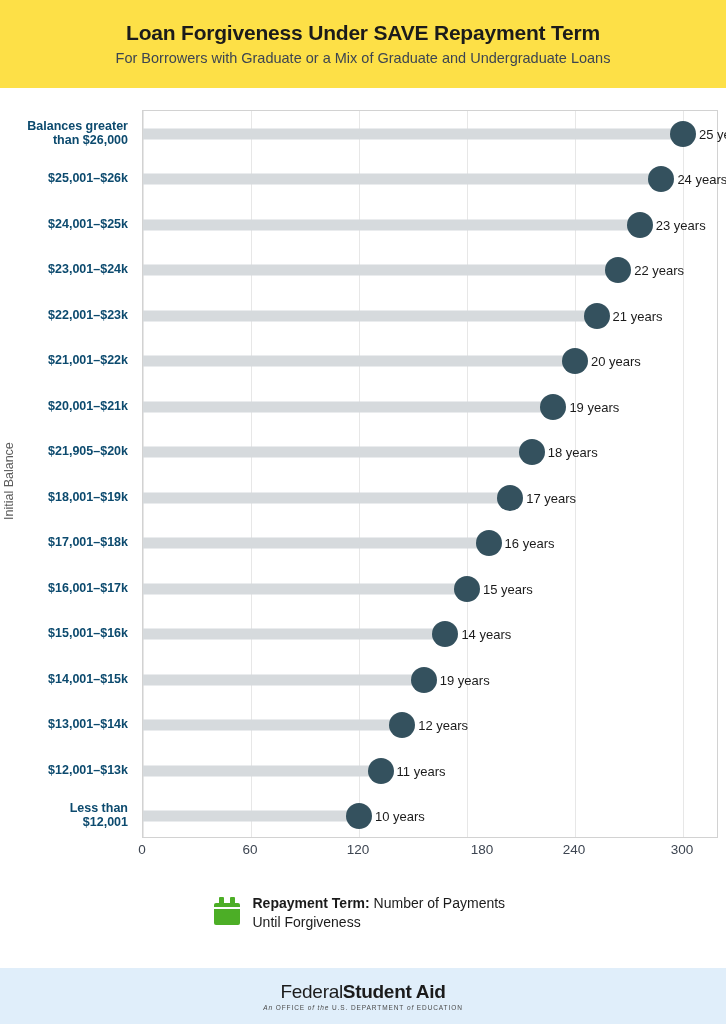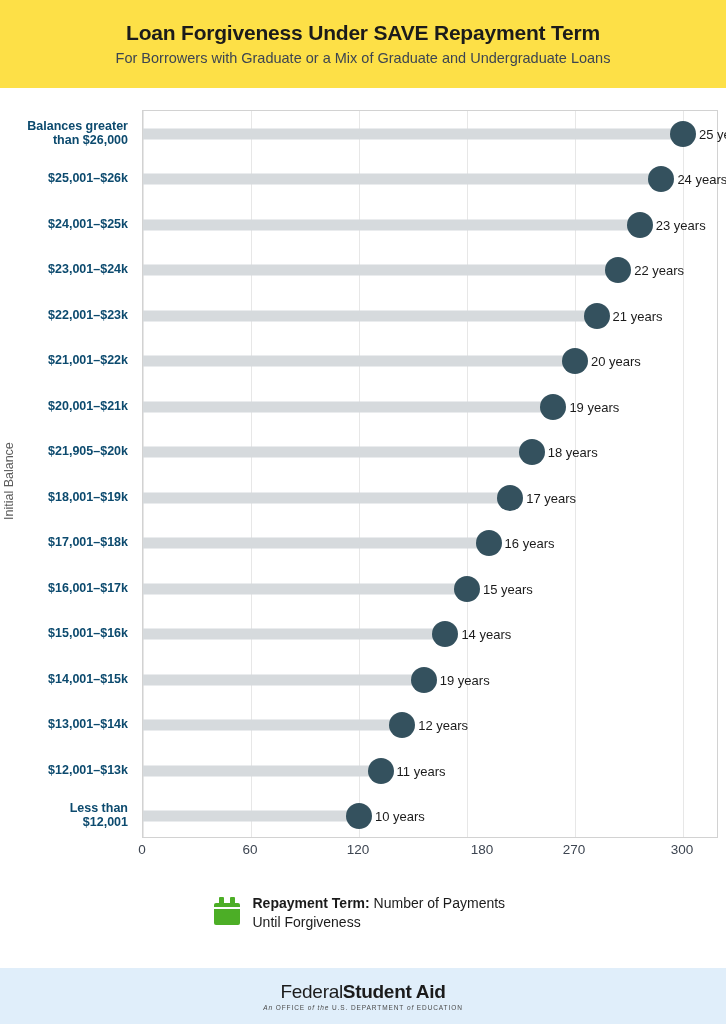--- a/index.html
+++ b/index.html
@@ -359,21 +359,21 @@
         <div class="lolli-dot" style="left: 216px;"></div>
         <div class="lolli-label" style="left: 232px;">10 years</div>
       </div>
     </div>
 
   <div class="x-labels" id="x-labels">
       <div class="x-label" style="left: 0px;">0</div>
       <div class="x-label" style="left: 108px;">60</div>
       <div class="x-label" style="left: 216px;">120</div>
       <div class="x-label" style="left: 324px; margin-left: 16px;">180</div>
-      <div class="x-label" style="left: 432px;">270</div>
+      <div class="x-label" style="left: 432px;">240</div>
       <div class="x-label" style="left: 540px;">300</div>
     </div>
 
   <div class="legend">
     <div class="legend-inner">
       <div class="cal-icon">
         <div class="cal-tab left"></div>
         <div class="cal-tab right"></div>
         <div class="cal-body"></div>
         <div class="cal-notch"></div>

